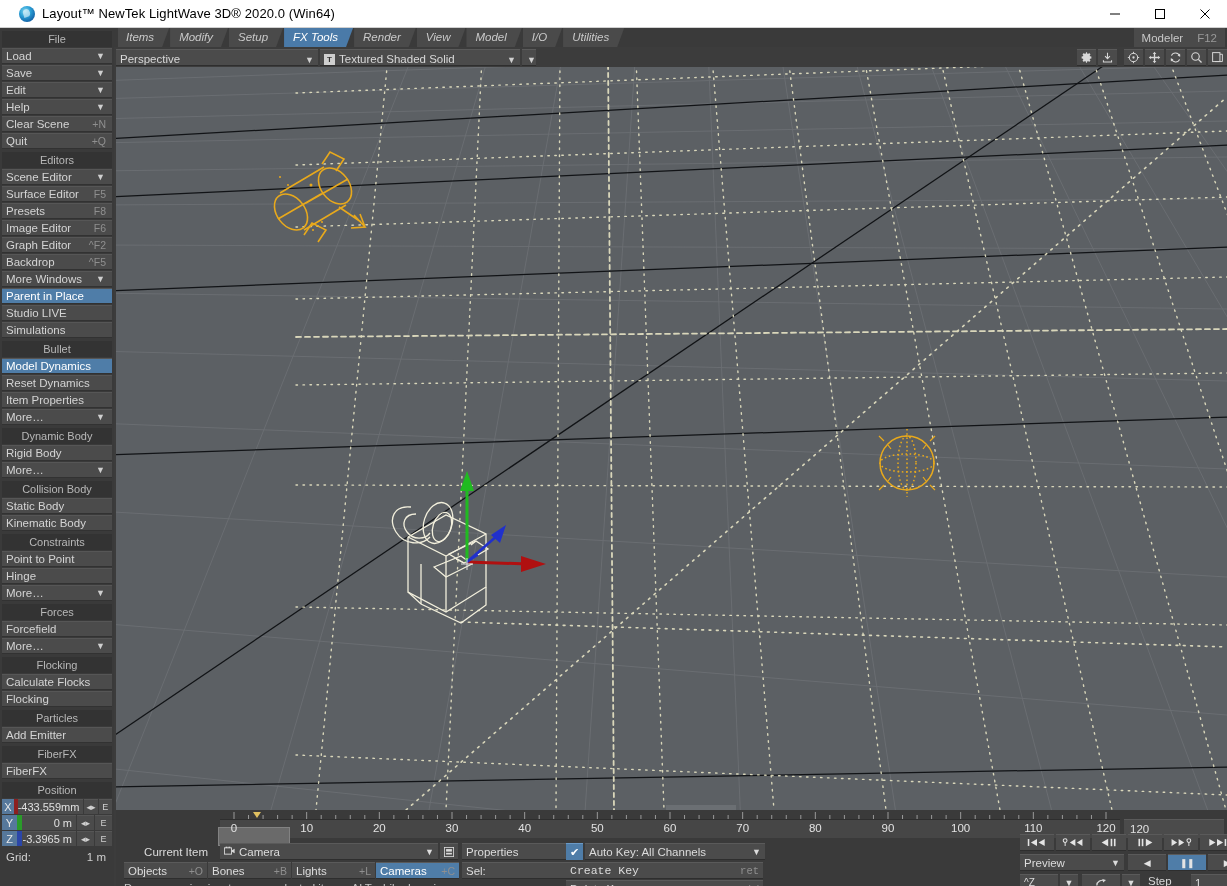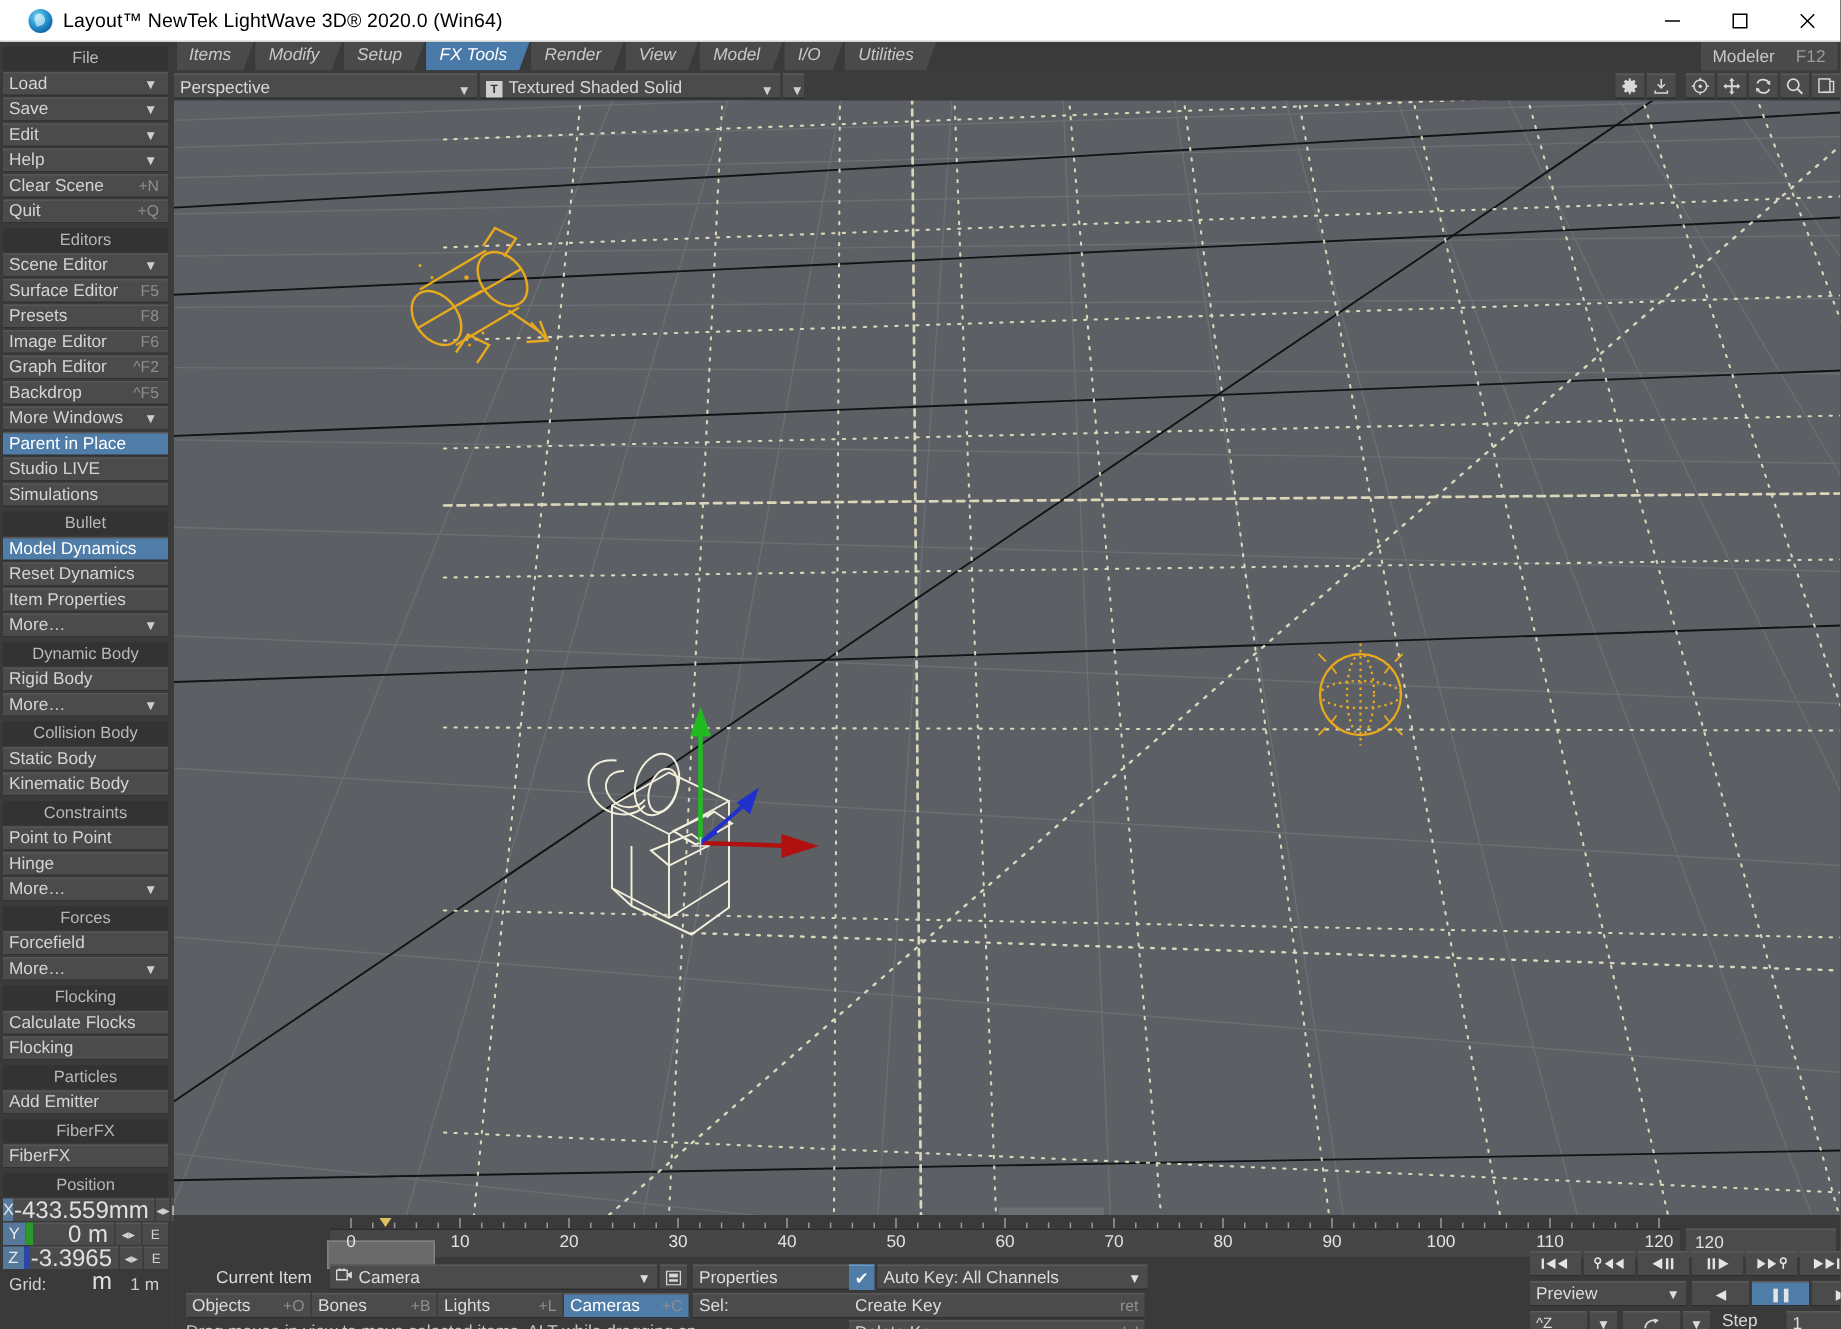--- a/index.html
+++ b/index.html
@@ -88,21 +88,21 @@
   .posrow { display:flex; height:15px; margin-top:1px; align-items:stretch; }
   .axlabel {
     width:15px; background:#56789b; color:#e8e8e8; font-size:11px;
     display:flex; align-items:center; justify-content:center;
   }
   .axbar { width:5px; }
   .axbar.x { background:#8c2020; }
   .axbar.y { background:#2a9b2a; }
   .axbar.z { background:#2b46a8; }
   .posval {
-    flex:1; background:#4b4b4b; color:#e0e0e0; font-size:16px;
+    flex:1; background:#4b4b4b; color:#e0e0e0; font-size:11px;
     text-align:right; padding-right:4px; line-height:15px;
     border-top:1px solid #565656;
   }
   .minibtn {
     width:17px; background:#4b4b4b; color:#d0d0d0; font-size:9px;
     display:flex; align-items:center; justify-content:center;
     margin-left:1px; border-top:1px solid #565656;
   }
   .gridrow {
     display:flex; height:15px; margin-top:3px; background:#3a3a3a;
@@ -745,21 +745,21 @@
         </div>
         <div class="fld sel" style="width: 83px;">
           <span>Cameras</span>
           <span class="hk">+C</span>
         </div>
       </div>
     <div class="ctl fld" style="left:346px; top:52px; width:114px;">
       <span>Sel:</span>
       <span class="num">1</span>
     </div>
-    <div class="ctl fld" style="left:450px; top:52px; width:197px;">
+    <div class="ctl fld" style="left:450px; top:52px; width:197px;font-family:Liberation Mono, monospace;">
       <span>Create Key</span>
       <span class="hk">ret</span>
     </div>
 
     <div class="ctl statusline" style="left:8px; top:72px; width:430px; white-space:nowrap; overflow:hidden;">Drag mouse in view to move selected items. ALT while dragging sn…</div>
     <div class="ctl fld" style="left:450px; top:70px; width:197px;">
       <span>Delete Key</span>
       <span class="hk">del</span>
     </div>
 

